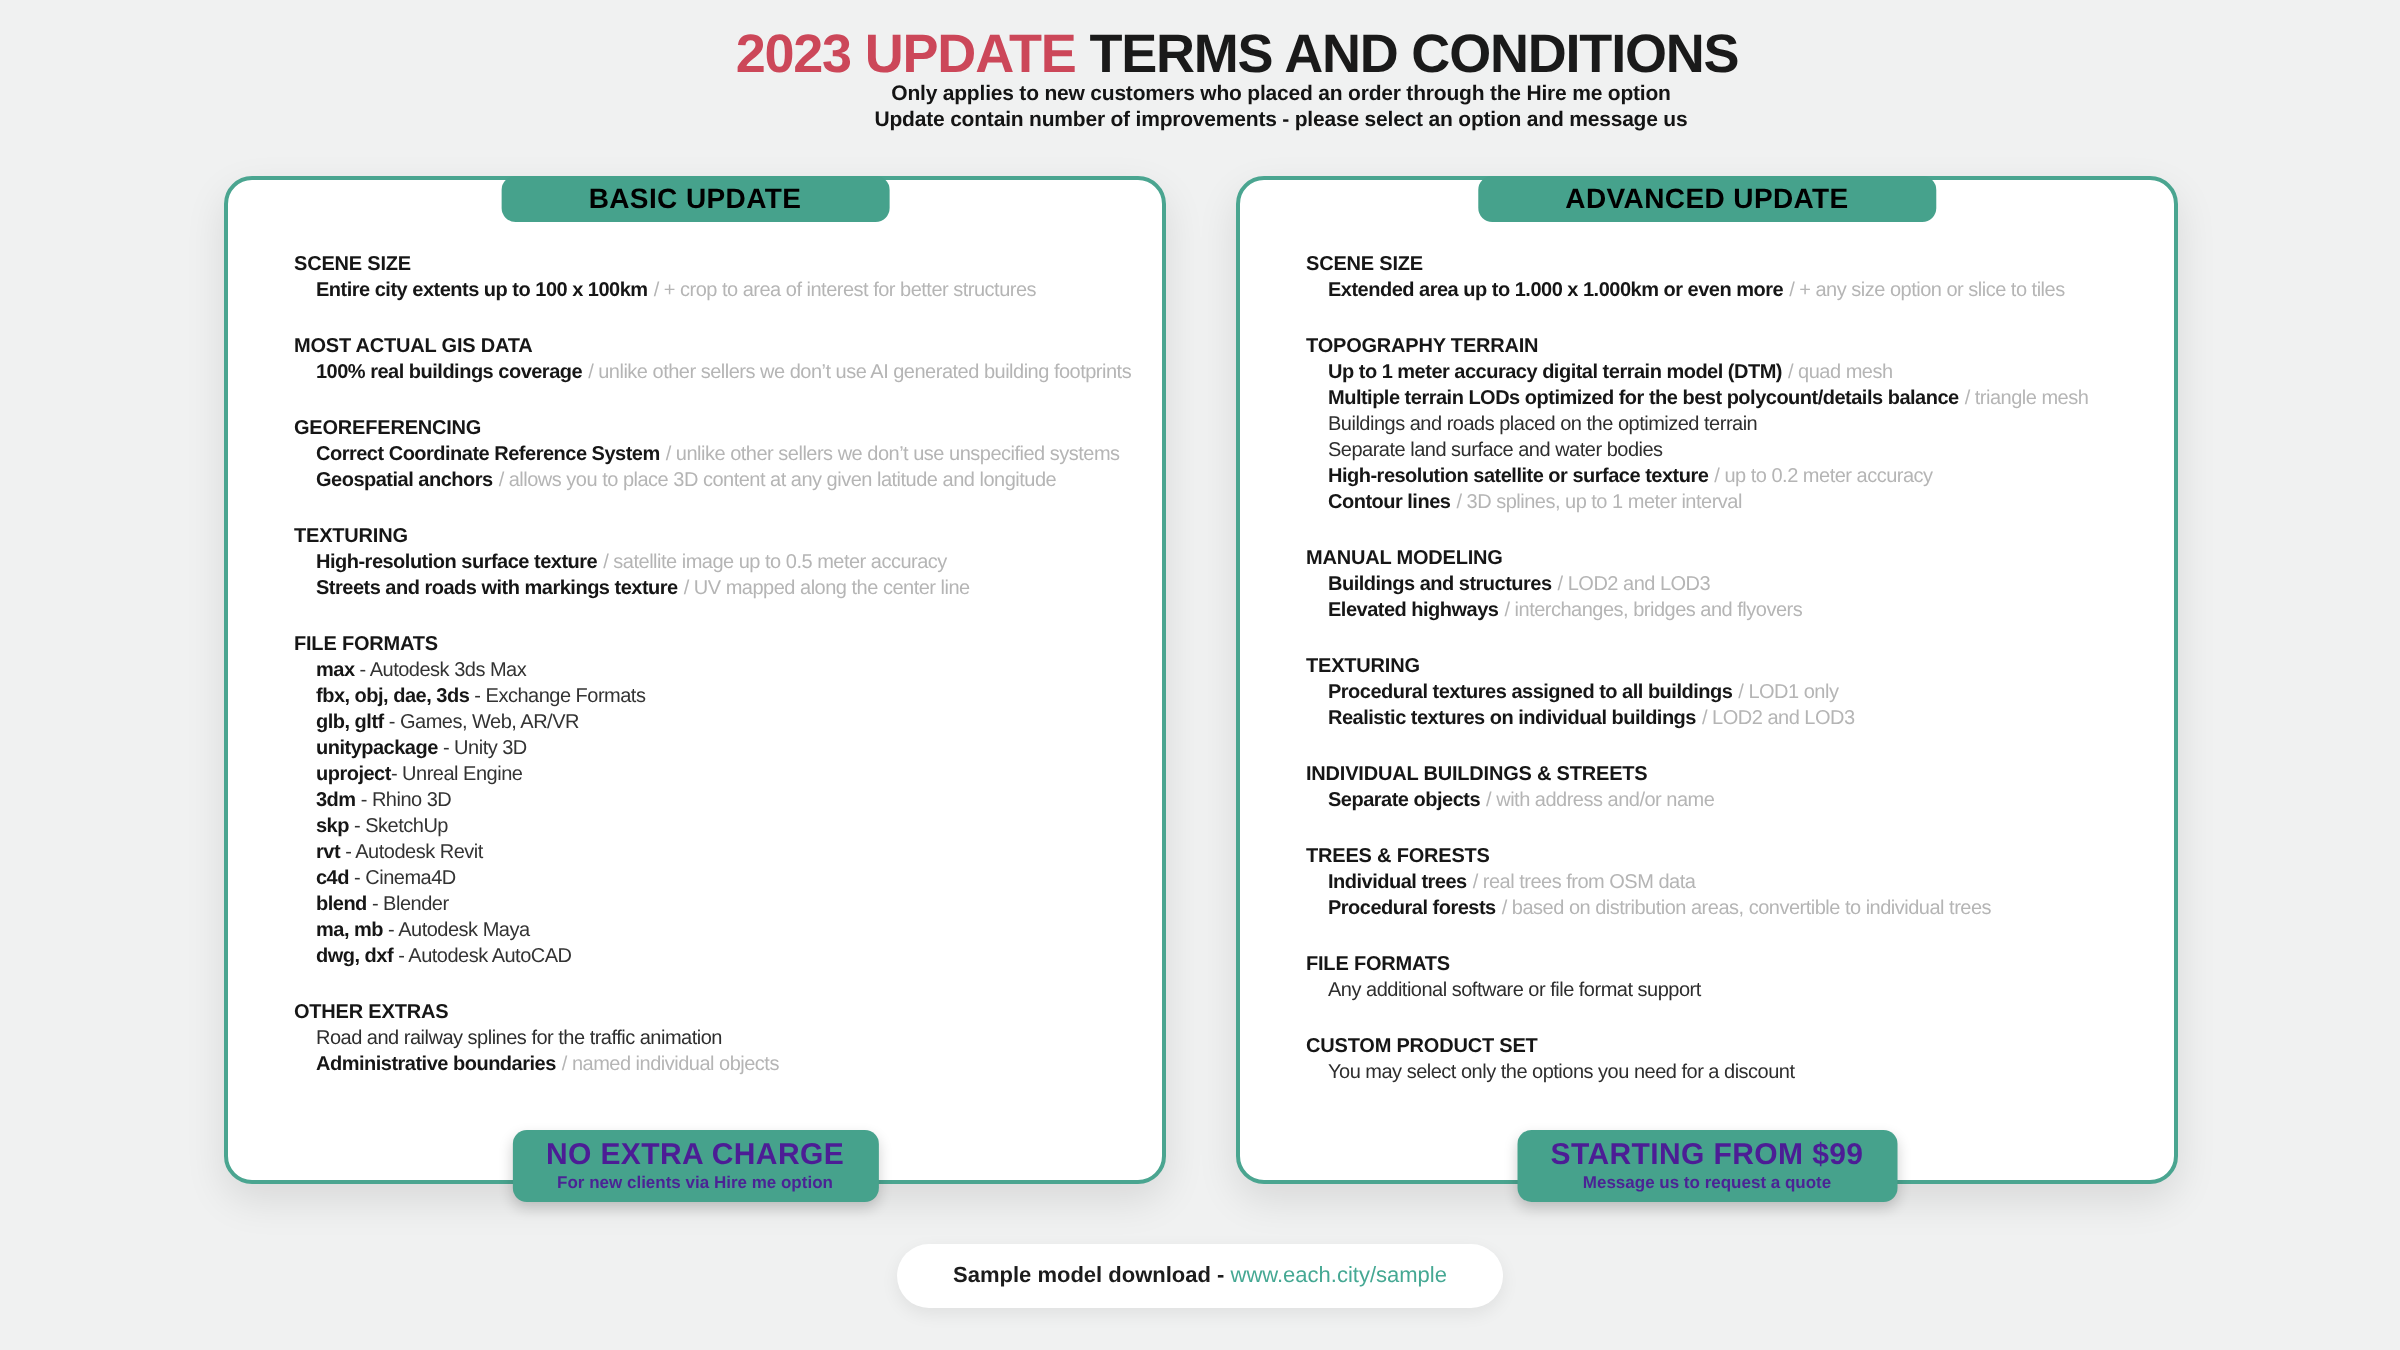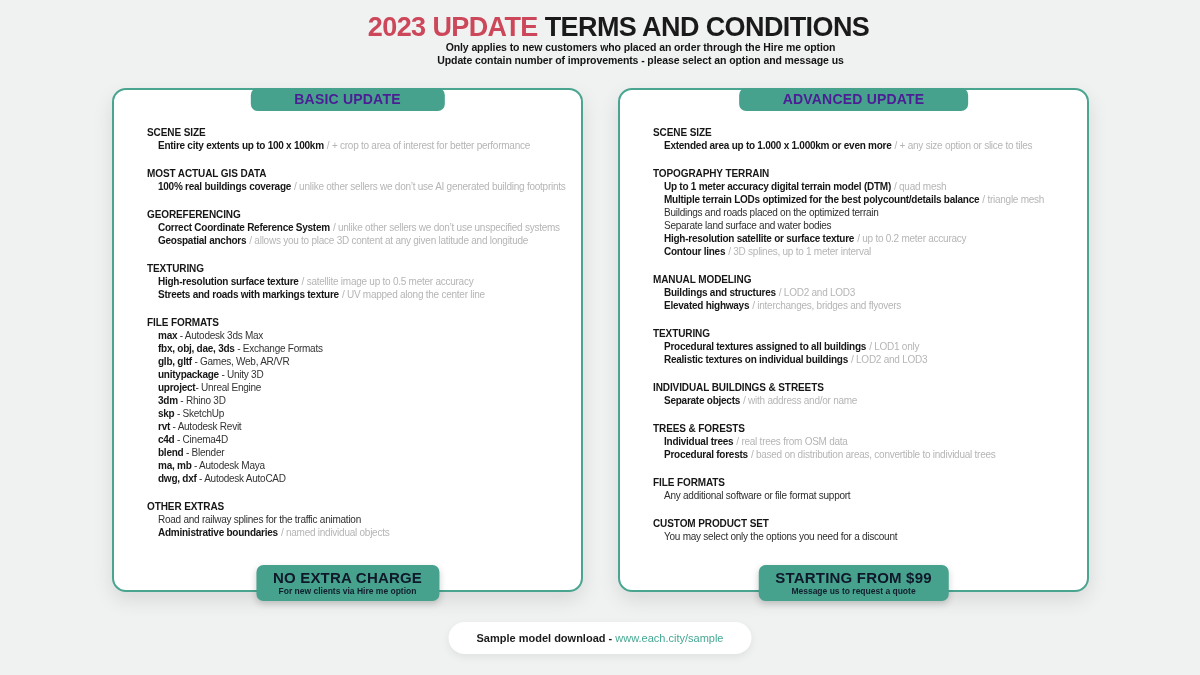--- a/index.html
+++ b/index.html
@@ -21,40 +21,40 @@
   }
   
   .panels { position:absolute; top:88px; left:112px; width:977px; display:flex; gap:35px; }
   .panel {
     position:relative; width:471px; height:504px;
     background:#ffffff; border:2.5px solid #4aa590; border-radius:14px;
     box-shadow:0 8px 20px rgba(0,0,0,0.10);
   }
   .panel-badge {
     position:absolute; top:-2.5px; left:50%; transform:translateX(-50%);
-    background:#46a28c; color:#4c1d95;
+    background:#46a28c; color:#000000;
     font-size:14px; font-weight:bold; letter-spacing:0.2px;
     padding:3px 44px 4px; border-radius:7px; white-space:nowrap;
   }
   .panel-content { padding:36px 8px 0 33px; }
   .section { margin-bottom:15px; }
   .section h3 {
     font-size:10px; font-weight:bold; line-height:13px; letter-spacing:-0.1px;
     color:#161616; text-transform:uppercase;
   }
   .item {
     padding-left:11px; font-size:10px; line-height:13px; letter-spacing:-0.25px;
     white-space:nowrap; color:#2e2e2e;
   }
   .item .lead { font-weight:bold; color:#161616; }
   .item .detail { color:#b5b5b5; margin-left:3px; }
   .item .rest { color:#333333; }
   .price-badge {
     position:absolute; bottom:-11px; left:50%; transform:translateX(-50%);
-    background:#46a28c; color:#0f172a; text-align:center;
+    background:#46a28c; color:#4c1d95; text-align:center;
     padding:4px 17px 5px; border-radius:7px; white-space:nowrap;
     box-shadow:0 3px 7px rgba(0,0,0,0.18);
   }
   .price-badge .big { font-size:15px; font-weight:bold; letter-spacing:0.2px; line-height:17px; }
   .price-badge .small { font-size:8.5px; font-weight:bold; line-height:10px; opacity:0.95; }
   
   .footer-pill {
     position:absolute; top:622px; left:50%; transform:translateX(-50%);
     background:#ffffff; border-radius:17px; padding:10px 28px;
     box-shadow:0 3px 9px rgba(0,0,0,0.07);
@@ -71,21 +71,21 @@
   <div class="sub"><span>Only applies to new customers who placed an order through the </span><span>Hire me</span><span> option</span></div>
   <div class="sub">Update contain number of improvements - please select an option and message us</div>
 </div>
 
 <div class="panels" id="panels">
     <div class="panel">
       <div class="panel-badge">BASIC UPDATE</div>
       <div class="panel-content">
         <div class="section">
           <h3>SCENE SIZE</h3>
-          <div class="item"><span class="lead">Entire city extents up to 100 x 100km</span><span class="detail">/ + crop to area of interest for better performance</span></div>
+          <div class="item"><span class="lead">Entire city extents up to 100 x 100km</span><span class="detail">/ + crop to area of interest for better structures</span></div>
         </div>
         <div class="section">
           <h3>MOST ACTUAL GIS DATA</h3>
           <div class="item"><span class="lead">100% real buildings coverage</span><span class="detail">/ unlike other sellers we don’t use AI generated building footprints</span></div>
         </div>
         <div class="section">
           <h3>GEOREFERENCING</h3>
           <div class="item"><span class="lead">Correct Coordinate Reference System</span><span class="detail">/ unlike other sellers we don’t use unspecified systems</span></div>
           <div class="item"><span class="lead">Geospatial anchors</span><span class="detail">/ allows you to place 3D content at any given latitude and longitude</span></div>
         </div>

